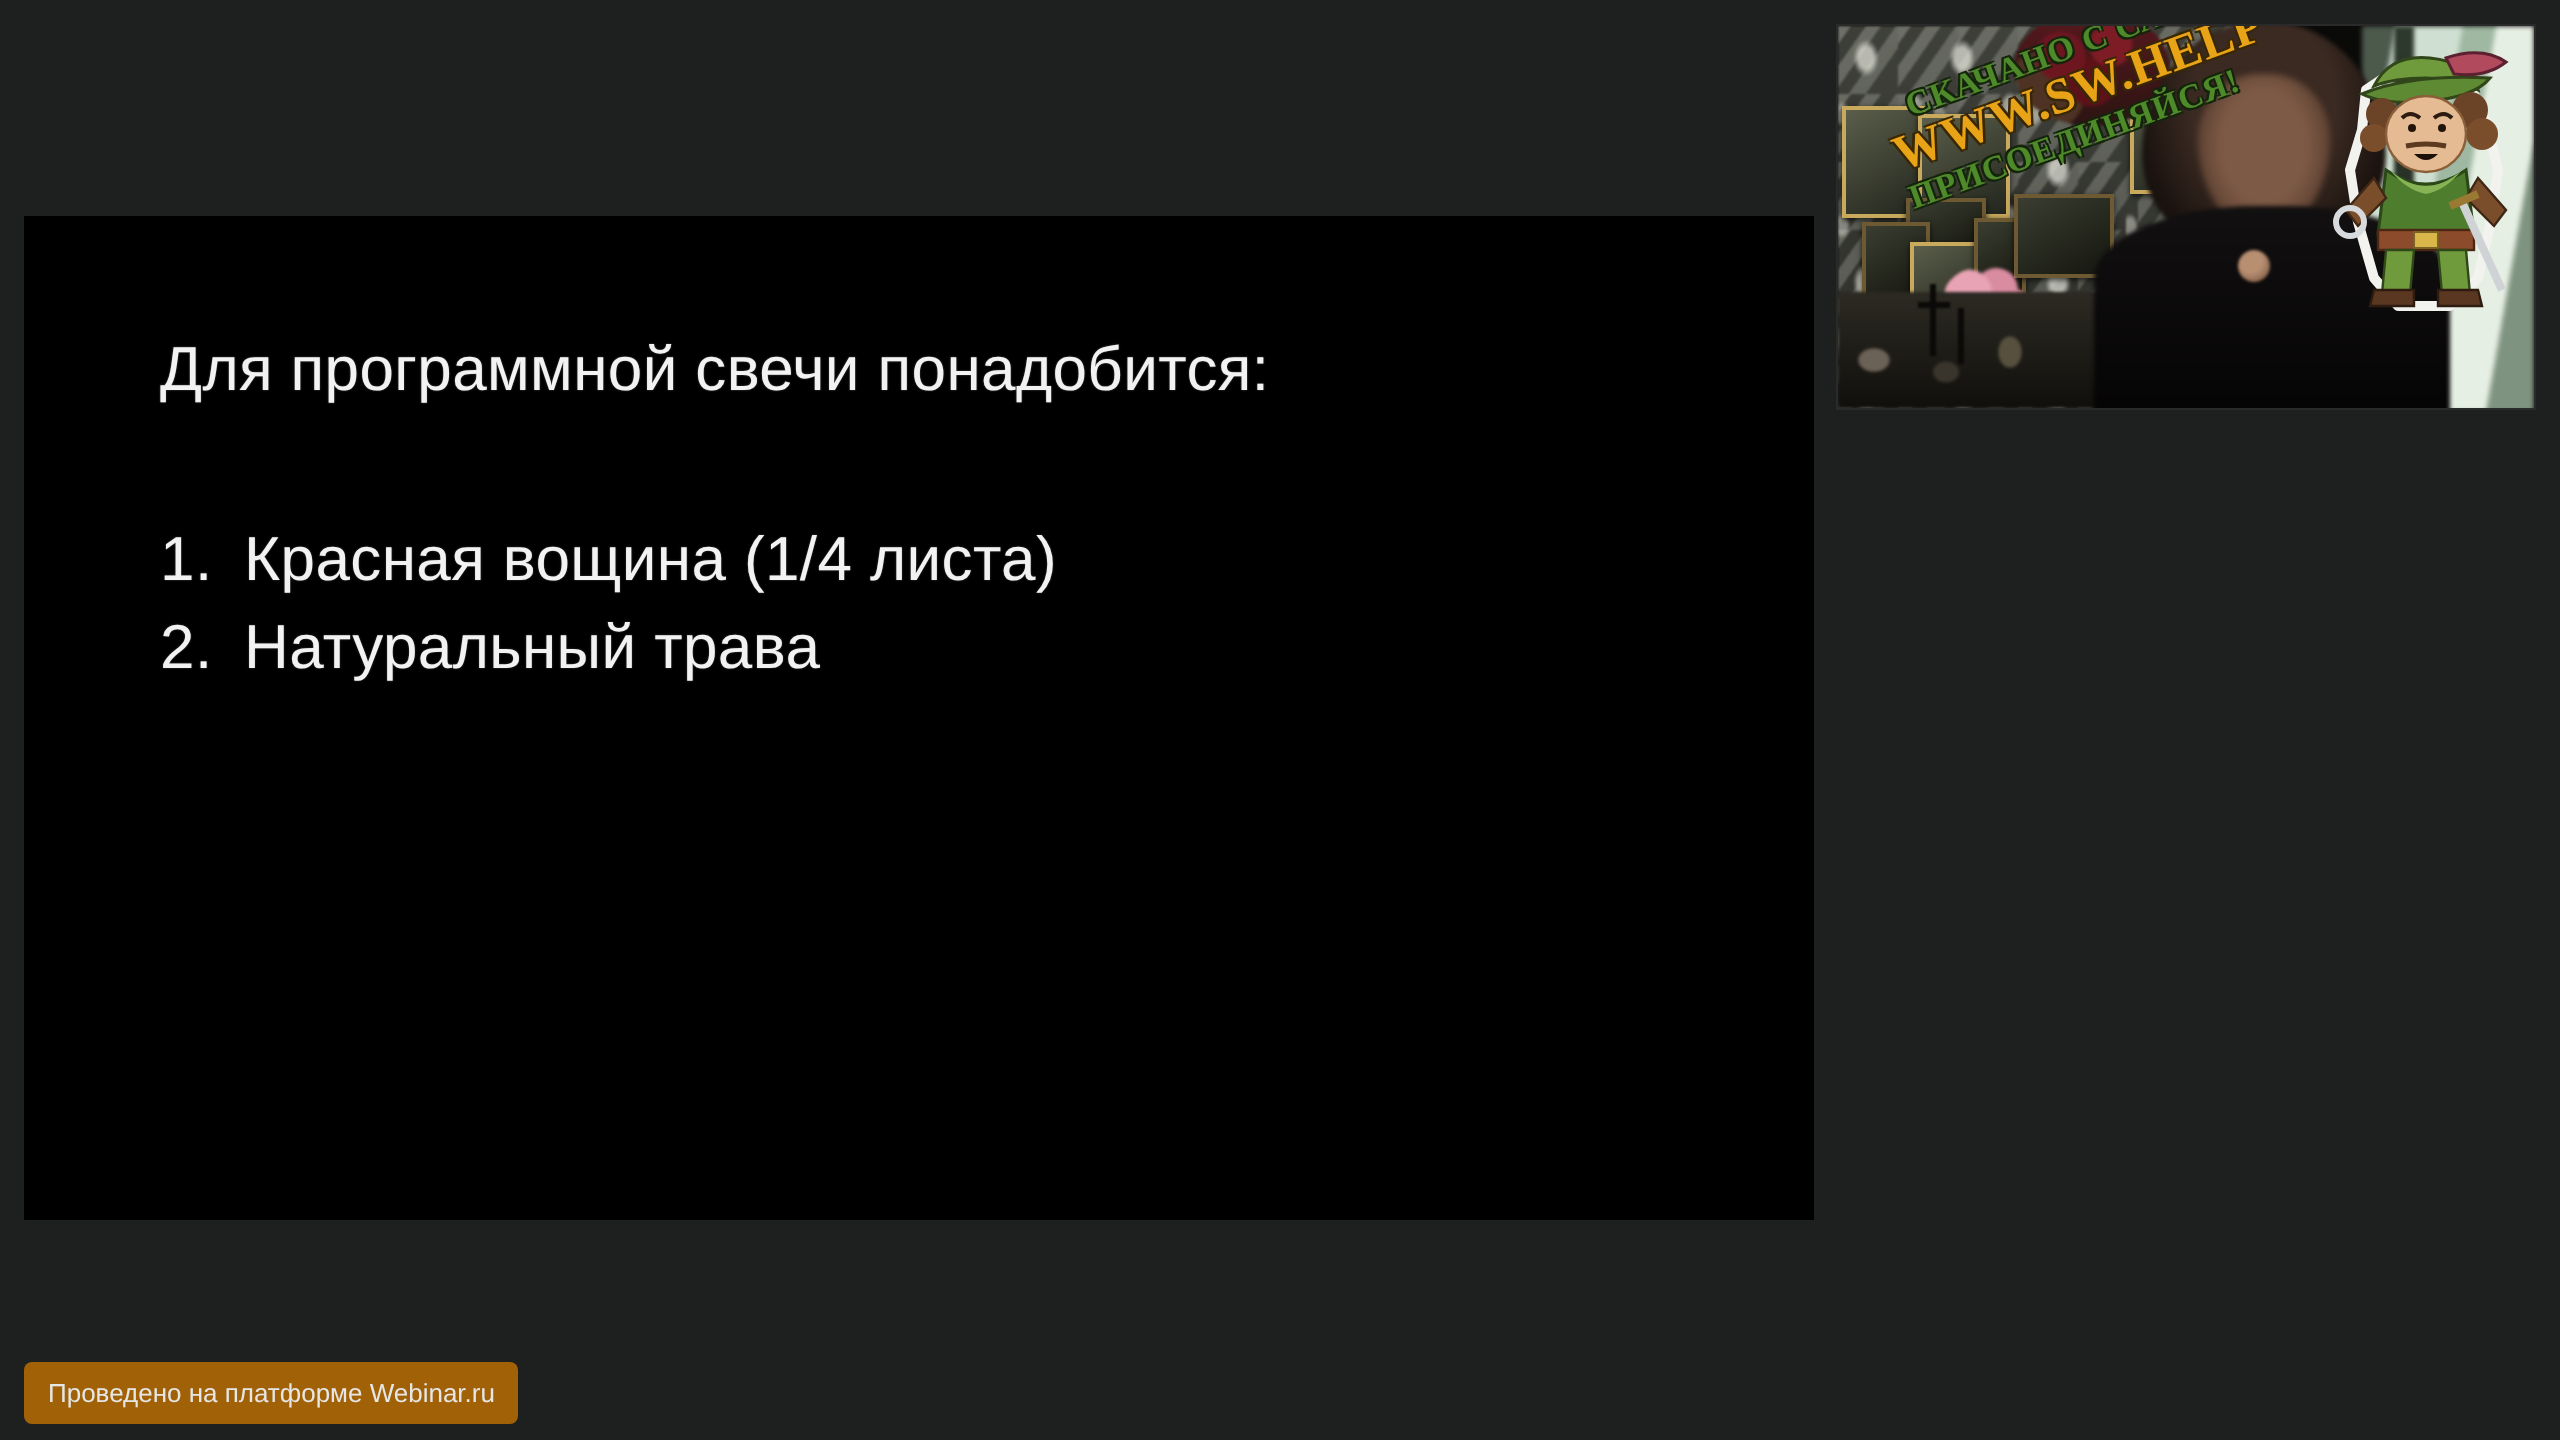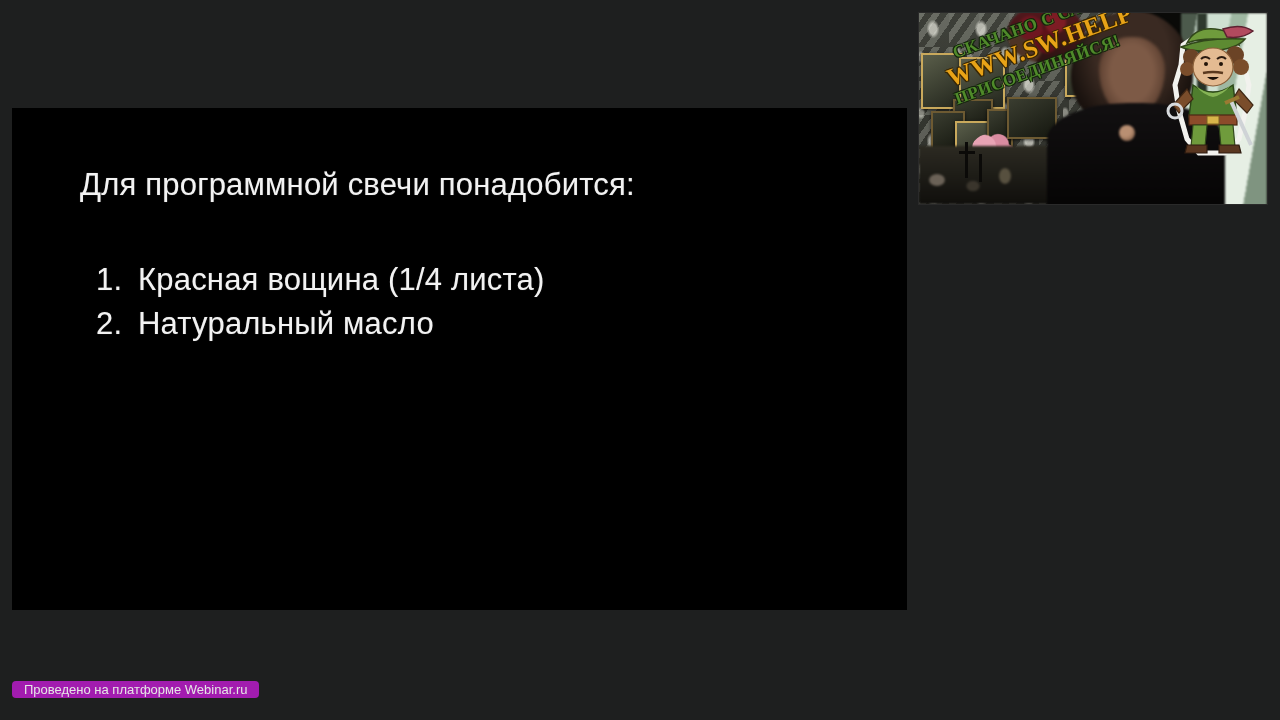--- a/index.html
+++ b/index.html
@@ -35,21 +35,21 @@
     color: #f2f2f2;
     font-size: 31px;
     font-weight: 300;
     letter-spacing: 0.2px;
     line-height: 38px;
     white-space: nowrap;
     text-shadow: 0 0 1px rgba(255,255,255,0.35);
   }
   #slide-list {
     list-style: none;
-    margin: 54px 0 0 16px;
+    margin: 54px 0 0 0;
     padding: 0;
   }
   #slide-list li {
     color: #f2f2f2;
     font-size: 31px;
     font-weight: 300;
     letter-spacing: 0.2px;
     line-height: 44px;
     white-space: nowrap;
     text-shadow: 0 0 1px rgba(255,255,255,0.3);
@@ -214,25 +214,25 @@
   
   #cam-sticker {
     right: 6px; top: 8px; width: 96px; height: 140px;
   }
 
   
   #caption-badge {
     position: absolute;
     left: 12px;
     top: 681px;
-    height: 17px;
+    height: 31px;
     padding: 0 12px;
     display: flex;
     align-items: center;
-    background: #a21caf;
+    background: #a16207;
     border-radius: 4px;
   }
   #caption-badge span {
     color: #e6e6e6;
     font-size: 13px;
     line-height: 1;
     white-space: nowrap;
   }
 </style>
 </head>
@@ -241,21 +241,21 @@
 <div id="slide">
   <div id="slide-content">
 
     <div class="slide-heading">Для программной свечи понадобится:</div>
 
     <ul id="slide-list">
       <li>
         <span class="num">1.</span><span>Красная вощина (1/4 листа)</span>
       </li>
       <li>
-        <span class="num">2.</span><span>Натуральный масло</span>
+        <span class="num">2.</span><span>Натуральный трава</span>
       </li>
     </ul>
 
   </div>
 </div>
 
 <div id="webcam">
 
   <div class="cam-layer" id="cam-wall"></div>
   <div class="cam-layer" id="cam-window"></div>

